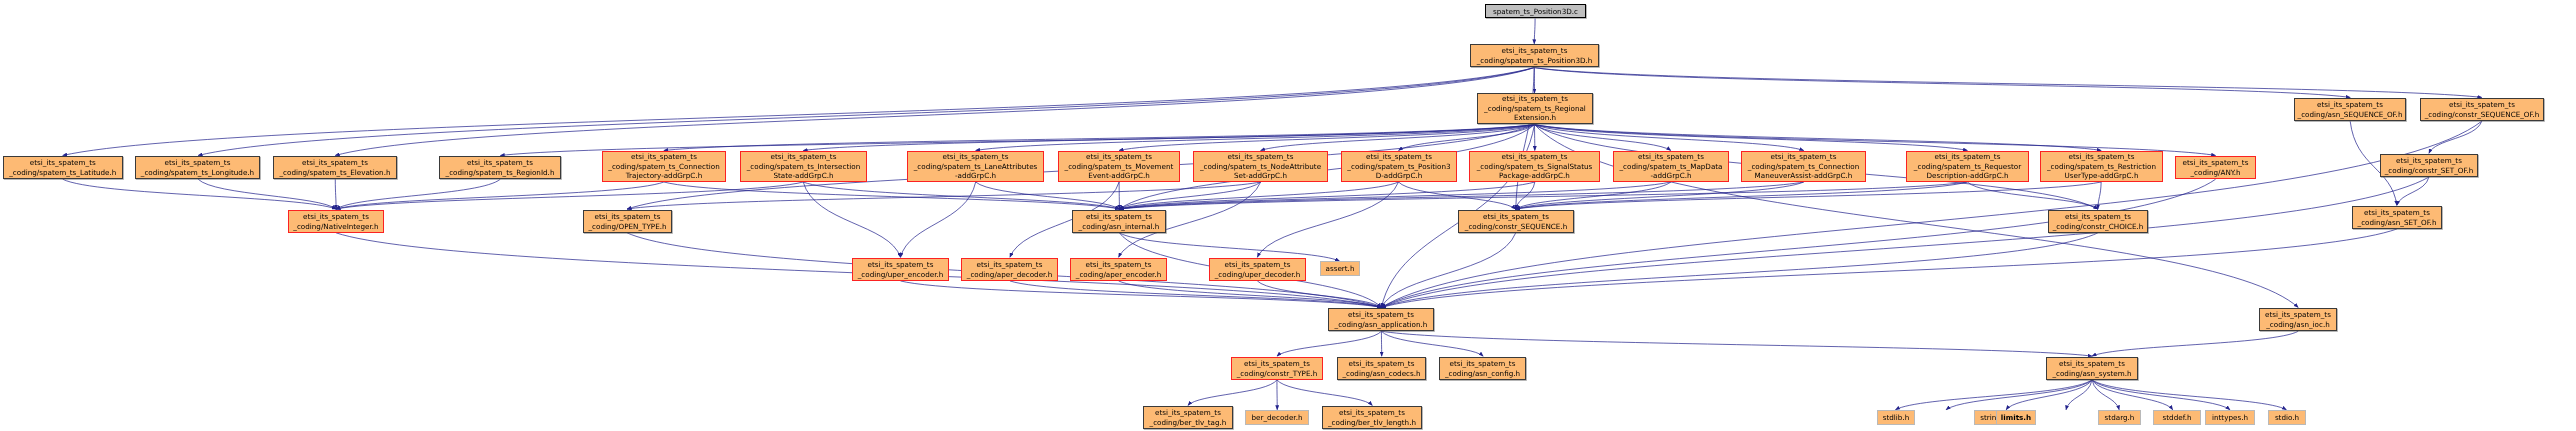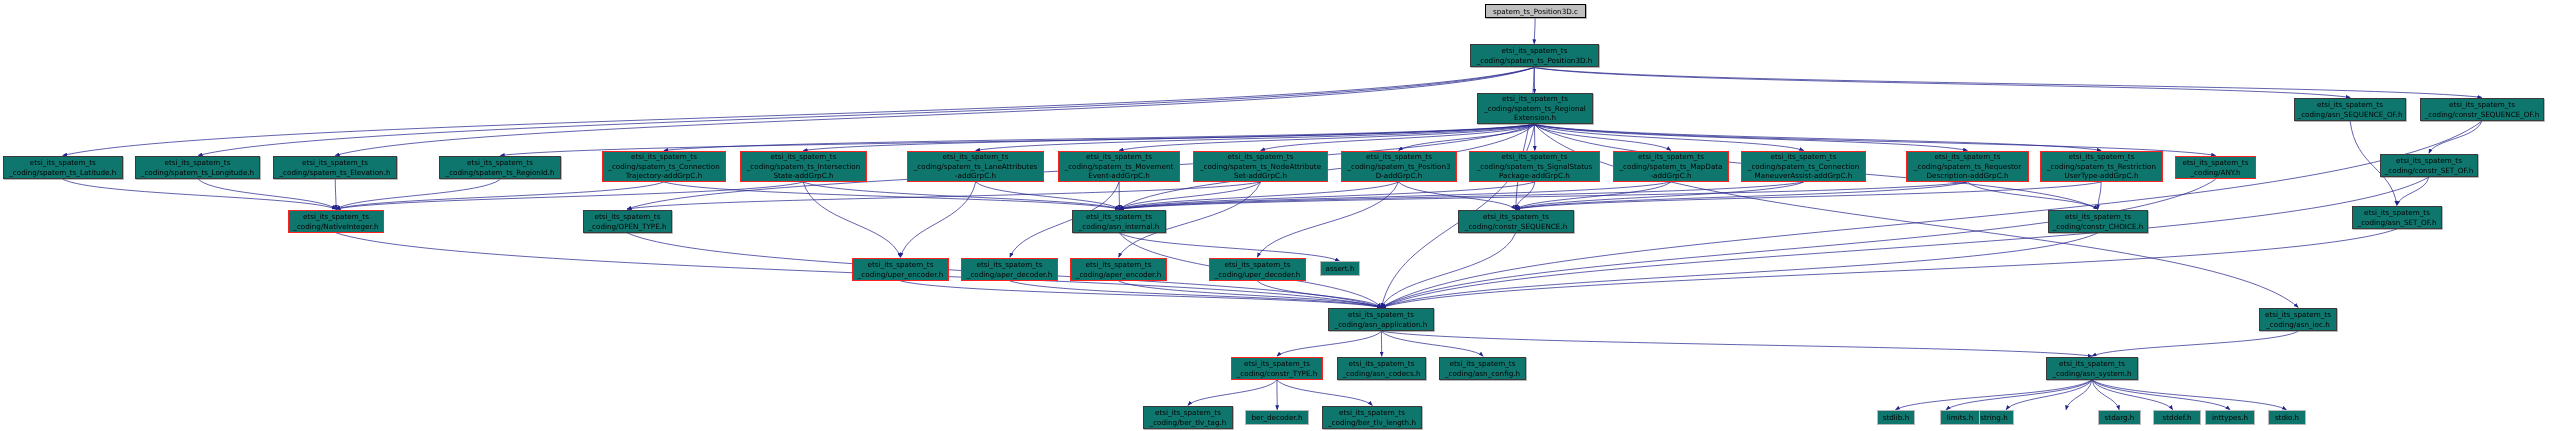--- a/index.html
+++ b/index.html
@@ -1,20 +1,20 @@
 <!DOCTYPE html>
 <html style="font-size:8.8px"><head>
 <meta charset="utf-8">
 <style>
   html,body{margin:0;padding:0;background:#ffffff;}
   body{width:2576px;height:432px;position:relative;overflow:hidden;
        font-family:"DejaVu Sans","Liberation Sans",sans-serif;}
   #canvas{position:absolute;left:0;top:0;width:2576px;height:432px;}
   #edges{position:absolute;left:0;top:0;pointer-events:none;}
-  .node{position:absolute;background:#0f766e;border:0.8px solid #3a3a3a;
+  .node{position:absolute;background:#fdba74;border:0.8px solid #3a3a3a;
         box-sizing:border-box;display:flex;align-items:center;justify-content:center;
         text-align:center;white-space:pre-line;font-size:7.2px;line-height:1.3;
         color:#000;padding:0.6px 2.2px;box-shadow:0.8px 0.8px 0 rgba(90,90,90,.55);
         cursor:pointer;}
   .node.main{background:#bfbfbf;border:0.9px solid #000;font-weight:normal;}
   .node.truncated{border:0.9px solid #fb2222;box-shadow:none;}
   .node.external{border:0.6px solid #b9b9b9;box-shadow:none;}
 </style>
 </head>
 <body>
@@ -208,20 +208,20 @@
       <div class="node " style="left: 1143px; top: 406px; width: 90px; height: 23px;">etsi_its_spatem_ts
 _coding/ber_tlv_tag.h</div>
       <div class="node external" style="left: 1245px; top: 410px; width: 64px; height: 15px;">ber_decoder.h</div>
       <div class="node " style="left: 1322px; top: 406px; width: 100px; height: 23px;">etsi_its_spatem_ts
 _coding/ber_tlv_length.h</div>
       <div class="node " style="left: 2046px; top: 357px; width: 92px; height: 23px;">etsi_its_spatem_ts
 _coding/asn_system.h</div>
       <div class="node external" style="left: 1877px; top: 410px; width: 38px; height: 15px;">stdlib.h</div>
       <div class="node external" style="left: 1926px; top: 410px; width: 40px; height: 15px; margin-left: 48px;">string.h</div>
       <div class="node external" style="left: 1981px; top: 410px; width: 51px; height: 15px; margin-top: 32px;">sys/types.h</div>
-      <div class="node external" style="left: 1940px; top: 410px; width: 40px; height: 15px;">limits.h</div>
+      <div class="node external" style="left: 1996px; top: 410px; width: 40px; height: 15px; font-weight: bold;">limits.h</div>
       <div class="node external" style="left: 2098px; top: 410px; width: 43px; height: 15px;">stdarg.h</div>
       <div class="node external" style="left: 2153px; top: 410px; width: 48px; height: 15px;">stddef.h</div>
       <div class="node external" style="left: 2205px; top: 410px; width: 50px; height: 15px;">inttypes.h</div>
       <div class="node external" style="left: 2268px; top: 410px; width: 38px; height: 15px;">stdio.h</div>
     </div>
 </div>
 
 
 </body></html>

